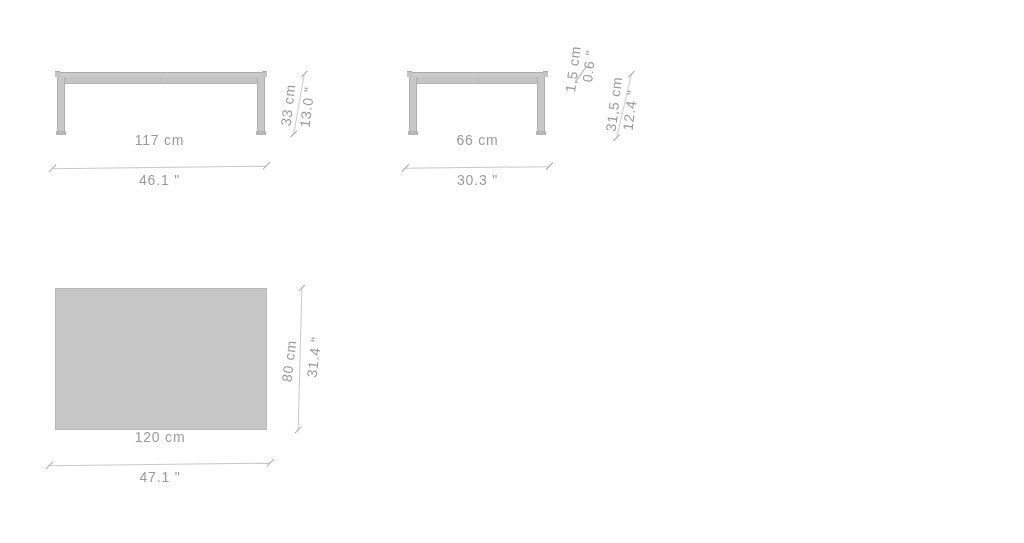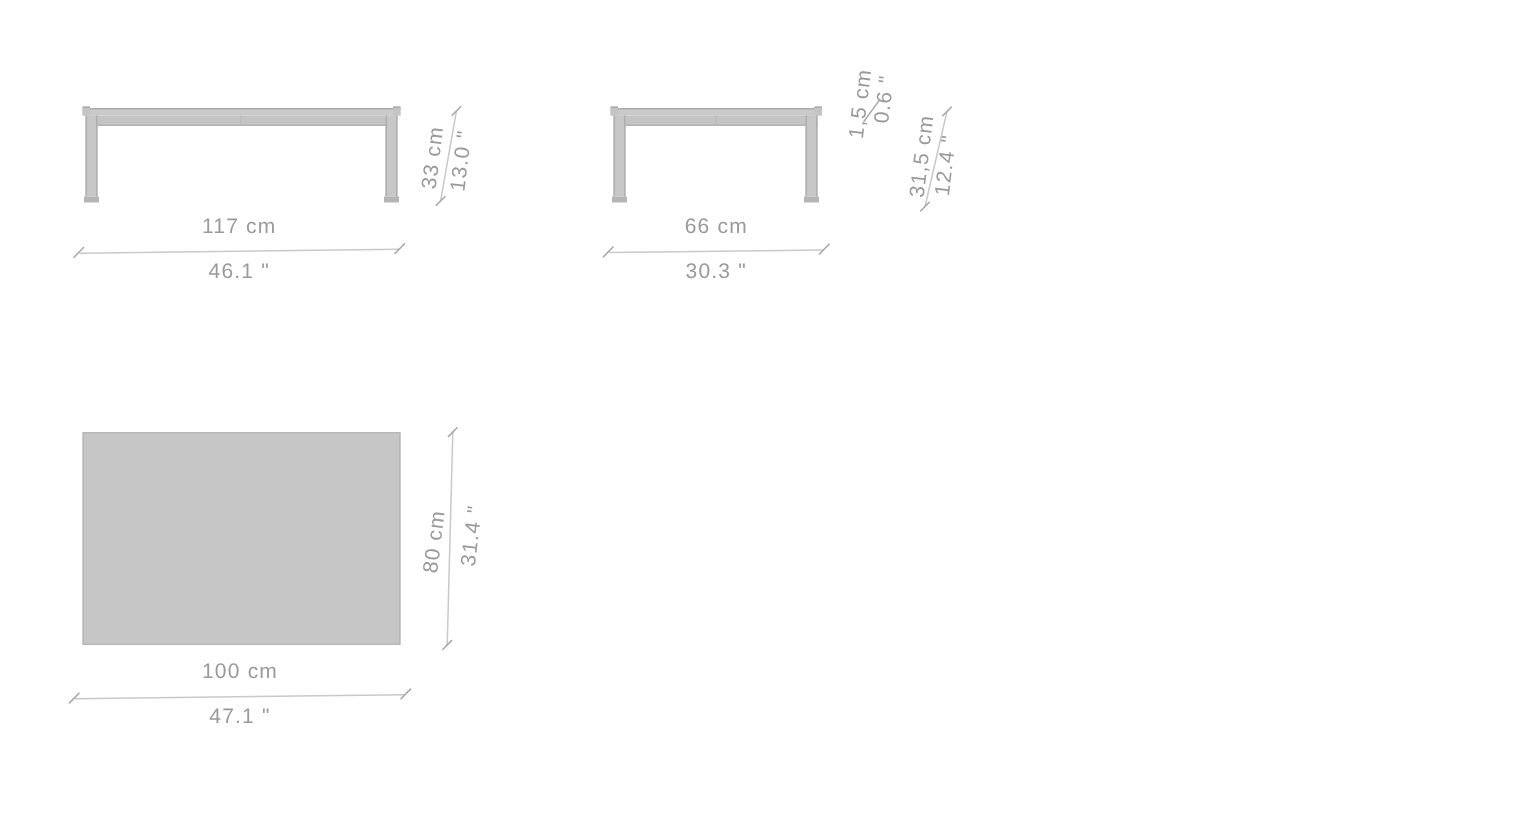--- a/index.html
+++ b/index.html
@@ -23,21 +23,21 @@
   .top-rect{position:absolute;left:55px;top:288px;width:212px;height:142px;
             background:var(--rect-fill);border:1px solid var(--rect-edge);}
 
   
   .hdim{position:absolute;height:0;}
   .hdim .rail{position:absolute;left:0;right:0;top:0;height:1px;background:var(--dim-line);transform:rotate(-0.7deg);}
   .hdim .rail .tick{position:absolute;top:-5px;width:1px;height:10px;background:var(--dim-tick);transform:rotate(45deg);}
   .hdim .rail .tick.start{left:-1px;} .hdim .rail .tick.end{right:-1px;}
   .hdim .lbl{position:absolute;left:0;right:0;text-align:center;white-space:nowrap;
              font-size:14px;letter-spacing:.8px;color:var(--dim-text);}
-  .hdim .lbl.cm{bottom:9px;} .hdim .lbl.in{top:5px;}
+  .hdim .lbl.cm{bottom:19px;} .hdim .lbl.in{top:5px;}
 
   .vdim{position:absolute;width:0;height:0;}
   .vdim .vline{position:absolute;left:0;top:0;width:1px;background:var(--dim-line);transform:translate(-50%,-50%);}
   .vdim .vline .tick{position:absolute;left:0;width:1px;height:9px;background:var(--dim-tick);}
   .vdim .vline .tick.t{top:-4px;} .vdim .vline .tick.b{bottom:-4px;}
   .vdim .slash{position:absolute;left:0;top:0;width:1px;background:var(--dim-tick);transform:translate(-50%,-50%) rotate(36deg);}
   .vlbl{position:absolute;white-space:nowrap;font-size:14px;letter-spacing:.8px;color:var(--dim-text);
         transform:translate(-50%,-50%) rotate(-83deg);}
 </style>
 </head>
@@ -112,21 +112,21 @@
   </div>
 
   <div>
     <div class="top-rect"></div>
 
     <div class="hdim" style="left:50px;top:464px;width:220px;">
       <div class="rail">
         <span class="tick start"></span>
         <span class="tick end"></span>
       </div>
-      <div class="lbl cm">100 cm</div>
+      <div class="lbl cm">120 cm</div>
       <div class="lbl in">47.1 "</div>
     </div>
 
     <div class="vdim" style="left:300px;top:359px;">
       <div class="vline" style="height:143px;transform:translate(-50%,-50%) rotate(1.5deg);">
         <span class="tick t" style="transform:rotate(43deg);"></span>
         <span class="tick b" style="transform:rotate(43deg);"></span>
       </div>
       <div class="vlbl" style="left:-11px;top:2px;">80 cm</div>
       <div class="vlbl" style="left:14px;top:-2px;">31.4 "</div>

